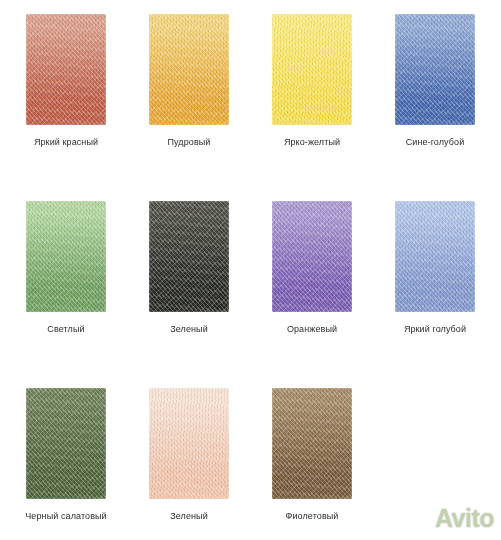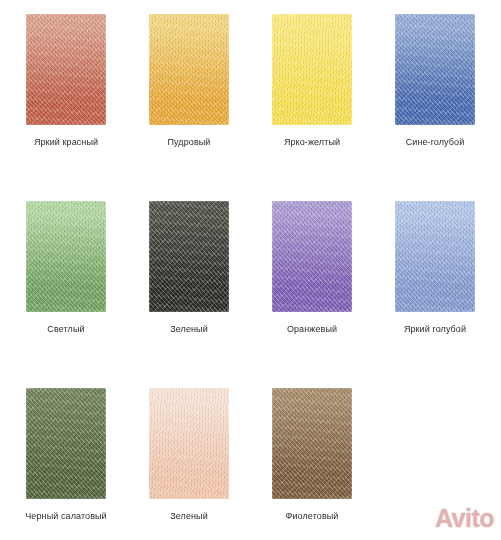--- a/index.html
+++ b/index.html
@@ -107,21 +107,21 @@
     gap: 3px;
     opacity: 0.34;
     pointer-events: none;
   }
   #avito-watermark .wm-logo {
     display: block;
   }
   #avito-watermark .wm-text {
     font-size: 25px;
     font-weight: bold;
-    color: #b91c1c;
+    color: #4d7c0f;
     letter-spacing: -0.5px;
     text-shadow:
        0 1px 0 rgba(150,150,150,0.55),
        0 -1px 0 rgba(150,150,150,0.55),
        1px 0 0 rgba(150,150,150,0.55),
       -1px 0 0 rgba(150,150,150,0.55);
     line-height: 1;
   }
 </style>
 </head>

